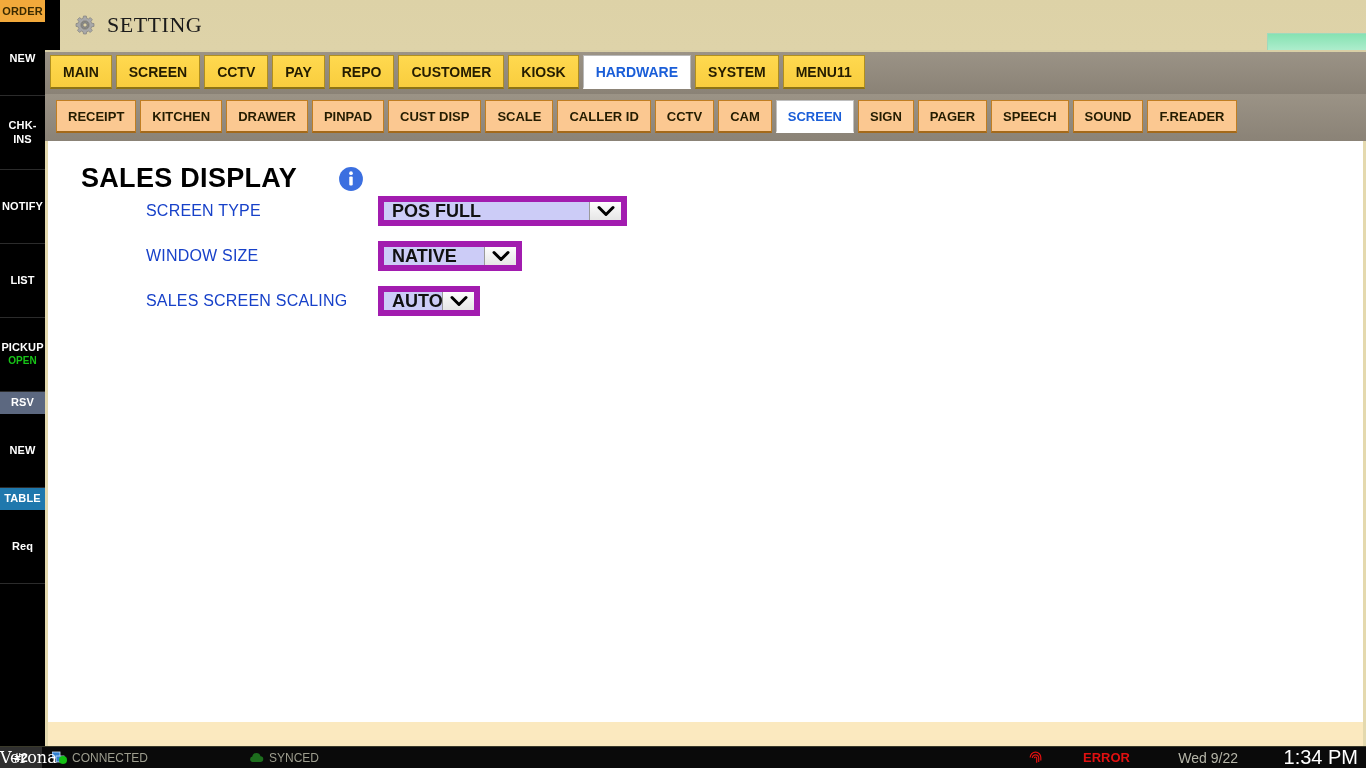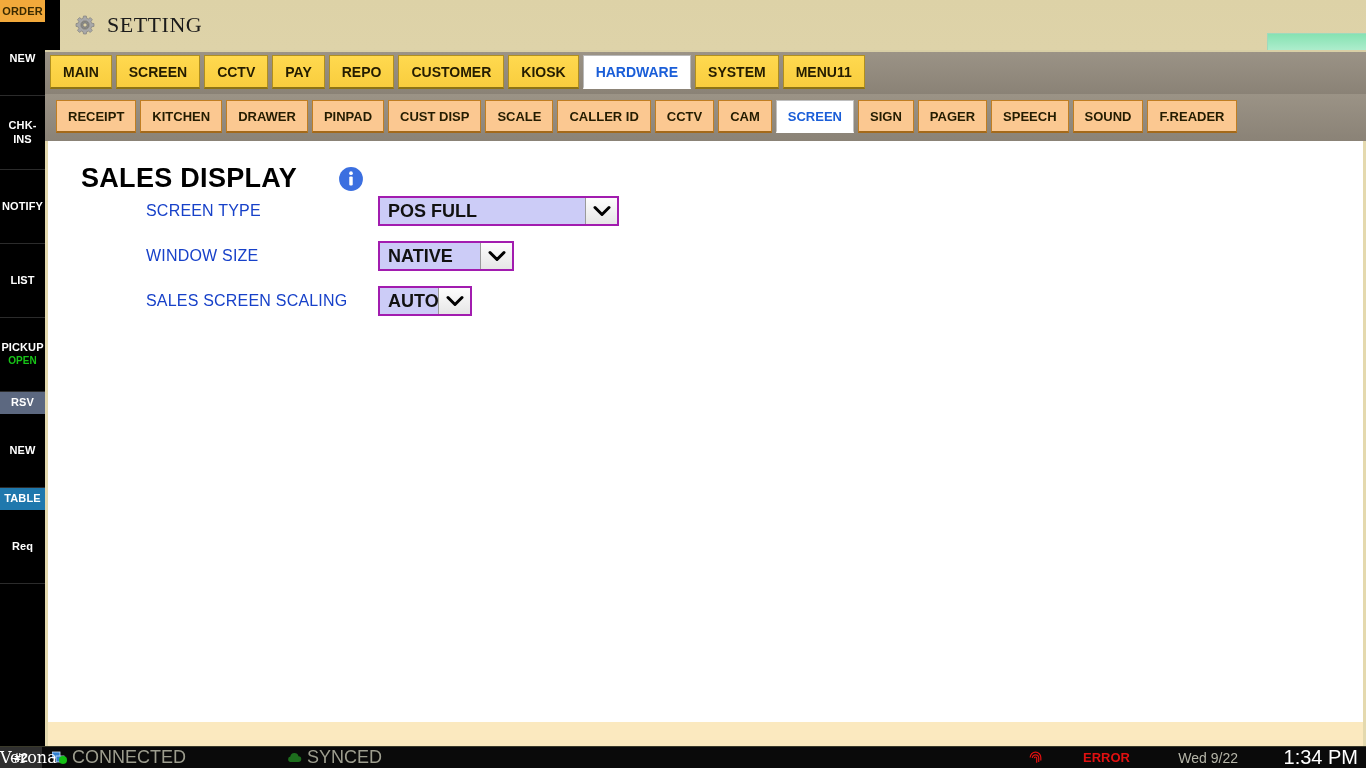--- a/index.html
+++ b/index.html
@@ -106,21 +106,21 @@
   #info-icon {
     position:absolute; left:290px; top:25px; width:26px; height:26px;
   }
   .frow { position:absolute; display:flex; align-items:center; }
   .flabel {
     color:#1741c9; font-size:16px; letter-spacing:.2px;
     text-align:left;
   }
   .sel {
     display:inline-flex; align-items:stretch;
-    border:2px solid #a21caf; background:#ccccf7; cursor:pointer;
+    border:6px solid #a21caf; background:#ccccf7; cursor:pointer;
   }
   .sel .val {
     display:flex; align-items:center;
     padding:0 8px; font-size:18px; font-weight:bold; color:#111;
     white-space:nowrap;
   }
   .sel .arrow {
     width:32px; background:linear-gradient(#fdfdfd,#e6e6e6);
     border-left:1px solid #9a9a9a;
     display:flex; align-items:center; justify-content:center;
@@ -137,21 +137,21 @@
   #statusbar {
     position:absolute; left:0; top:746px; width:1366px; height:22px;
     background:#0a0a0a; border-top:1px solid #3a3a2a;
     display:flex; align-items:center;
   }
   #sb-num {
     width:42px; height:22px; background:#2f2f2f; color:#fff;
     font-size:12px; font-weight:bold;
     display:flex; align-items:center; justify-content:center;
   }
-  .sb-stat { display:flex; align-items:center; color:#9d9d8e; font-size:18px; }
+  .sb-stat { display:flex; align-items:center; color:#9d9d8e; font-size:12px; }
   #sb-connected { margin-left:10px; }
   #sb-synced { margin-left:100px; }
   #sb-brand {
     position:absolute; left:0; right:0; text-align:left;
     font-family:"DejaVu Serif", serif; 
     color:#ffffff; font-size:16px; pointer-events:none;
   }
   #sb-error {
     position:absolute; right:236px; display:flex; align-items:center;
     color:#e01010; font-size:13px; font-weight:bold;gap:36px;

